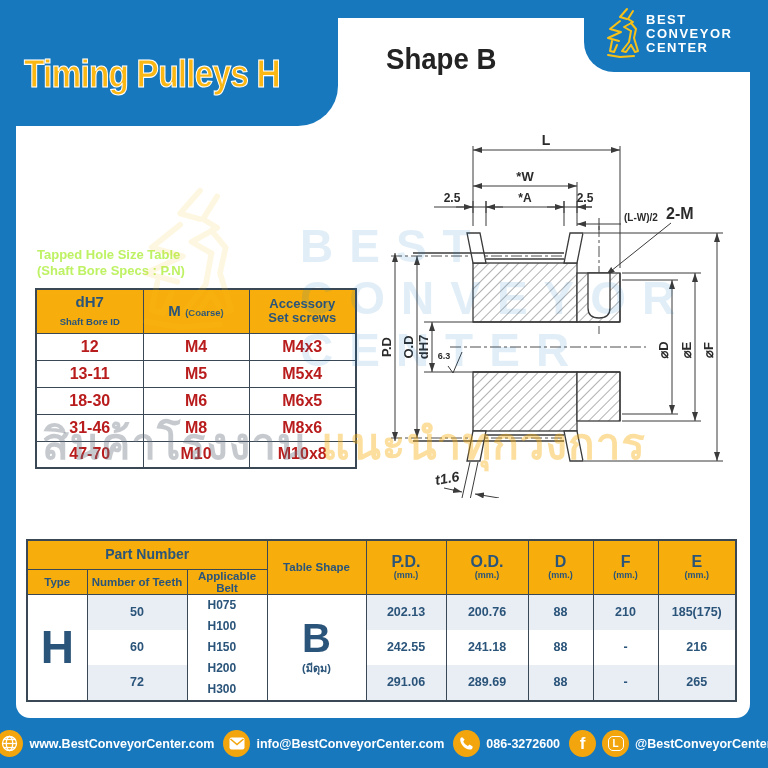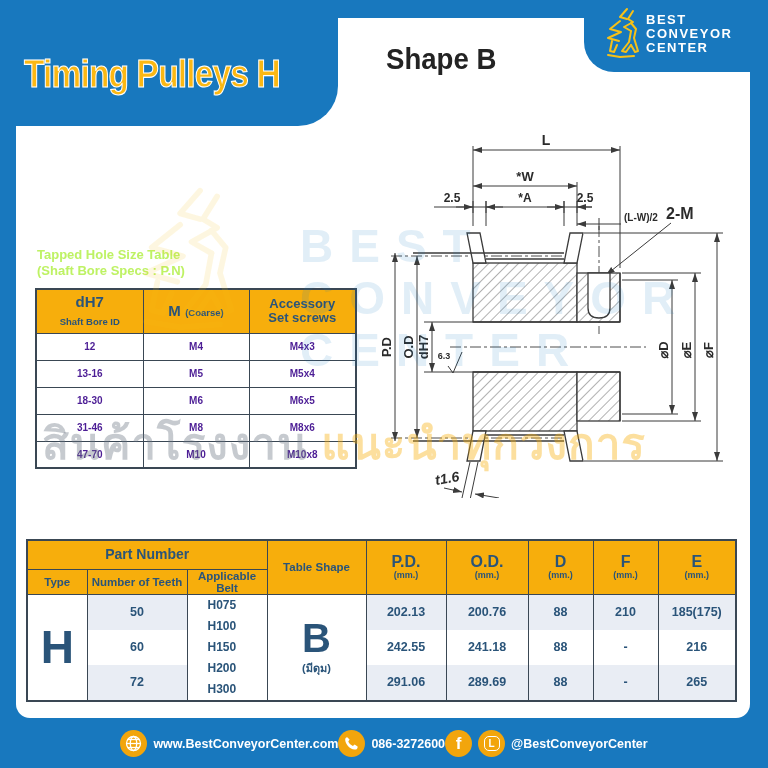--- a/index.html
+++ b/index.html
@@ -23,21 +23,21 @@
 
   .shape-title { position:absolute; left:386px; top:42px; font-size:30px; font-weight:800; color:#232323; z-index:10;
     transform:scaleX(.92); transform-origin:left center; white-space:nowrap;}
 
   
   .tapped-title { position:absolute; left:37px; top:247px; z-index:10; font-size:13px; font-weight:800; color:#bef264; line-height:1.22; }
   table.tapped { position:absolute; left:35px; top:288px; width:320px; border-collapse:collapse; z-index:10;
     table-layout:fixed; background:#fff; border:2px solid #3A4754; }
   table.tapped th, table.tapped td { border:1.4px solid #3A4754; text-align:center; vertical-align:middle; }
   table.tapped th { background:#F7AE0C; color:#2A5479; height:44px; line-height:1.1; }
-  table.tapped td { height:27px; font-size:10px; font-weight:700; color:#4c1d95; }
+  table.tapped td { height:27px; font-size:16px; font-weight:700; color:#b91c1c; }
   .hdr-big { font-size:15px; font-weight:800; display:block; }
   .hdr-big-inline { font-size:15px; font-weight:800; }
   .hdr-small { font-size:9.5px; font-weight:700; }
   .hdr-mid { font-size:13px; font-weight:800; display:block; }
 
   
   .drawing { position:absolute; left:378px; top:126px; z-index:10; }
 
   
   table.spec { position:absolute; left:26px; top:539px; width:709px; border-collapse:collapse; z-index:10;
@@ -61,21 +61,21 @@
   .wm { position:absolute; inset:0; z-index:15; pointer-events:none; }
   .wm-letters { position:absolute; left:300px; top:220px; font-weight:800; font-size:46px; letter-spacing:16px;
     color:rgba(24,120,190,0.13); line-height:52px; white-space:nowrap; }
   .wm-thai { position:absolute; left:42px; top:408px; font-size:44px; font-weight:800; white-space:nowrap; letter-spacing:1px; }
   .wm-thai .g { color:rgba(105,115,128,0.38); }
   .wm-thai .y { color:rgba(247,174,12,0.40); }
   .wm-deer { position:absolute; left:118px; top:185px; opacity:0.13; }
 
   
   .footer { position:absolute; left:0; top:719px; width:768px; height:49px; z-index:10;
-    display:flex; align-items:center; justify-content:center; color:#fff; }
+    display:flex; align-items:center; justify-content:center; gap:9px; color:#fff; }
   .f-item { display:flex; align-items:center; gap:6px; }
   .f-text { font-size:12.5px; font-weight:700; white-space:nowrap; }
   .f-ico { width:27px; height:27px; border-radius:50%; background:#F2A50C; display:flex; align-items:center; justify-content:center; flex:0 0 auto; }
   .f-ico.sq { font-weight:800; color:#fff; }
 </style>
 </head>
 <body>
 
 <div id="app">
 
@@ -131,21 +131,21 @@
         <span class="hdr-mid">Accessory</span>
         <span class="hdr-mid">Set screws</span>
       </th>
     </tr>
     <tr>
       <td>12</td>
       <td>M4</td>
       <td>M4x3</td>
     </tr>
     <tr>
-      <td>13-16</td>
+      <td>13-11</td>
       <td>M5</td>
       <td>M5x4</td>
     </tr>
     <tr>
       <td>18-30</td>
       <td>M6</td>
       <td>M6x5</td>
     </tr>
     <tr>
       <td>31-46</td>
@@ -392,20 +392,29 @@
             <ellipse cx="8.5" cy="8.5" rx="3.2" ry="7"></ellipse>
           <line x1="1.5" y1="8.5" x2="15.5" y2="8.5"></line>
             <line x1="2.5" y1="4.5" x2="14.5" y2="4.5"></line>
             <line x1="2.5" y1="12.5" x2="14.5" y2="12.5"></line>
         </svg>
       </span>
       <span class="f-text">www.BestConveyorCenter.com</span>
     </div>
     <div class="f-item">
       <span class="f-ico">
+        <svg width="16" height="13" viewBox="0 0 16 13">
+          <rect x="0.5" y="0.5" width="15" height="12" rx="2" fill="#fff"></rect>
+          <polyline points="1.5,2 8,7.5 14.5,2" fill="none" stroke="#F2A50C" stroke-width="1.6"></polyline>
+        </svg>
+      </span>
+      <span class="f-text">info@BestConveyorCenter.com</span>
+    </div>
+    <div class="f-item">
+      <span class="f-ico">
         <svg width="15" height="15" viewBox="0 0 15 15">
           <path d="M3.2,1.2 L5.6,3.6 L4.3,5.6 C4.9,7.4 6.6,9.1 8.9,9.9 L10.6,8.4 L13.6,10.4 C13.9,12.4 12.5,13.8 10.6,13.5 C5.6,12.7 1.6,8.4 1.2,3.9 C1.1,2.4 1.9,1.3 3.2,1.2 Z" fill="#fff"></path>
         </svg>
       </span>
       <span class="f-text">086-3272600</span>
     </div>
     <div class="f-item">
       <span class="f-ico sq" style="font-size:17px;">f</span>
       <span class="f-ico">
         <span style="border:1.6px solid #fff;border-radius:5px;width:16px;height:15px;display:flex;align-items:center;justify-content:center;font-size:10px;font-weight:800;color:#fff;">L</span>

